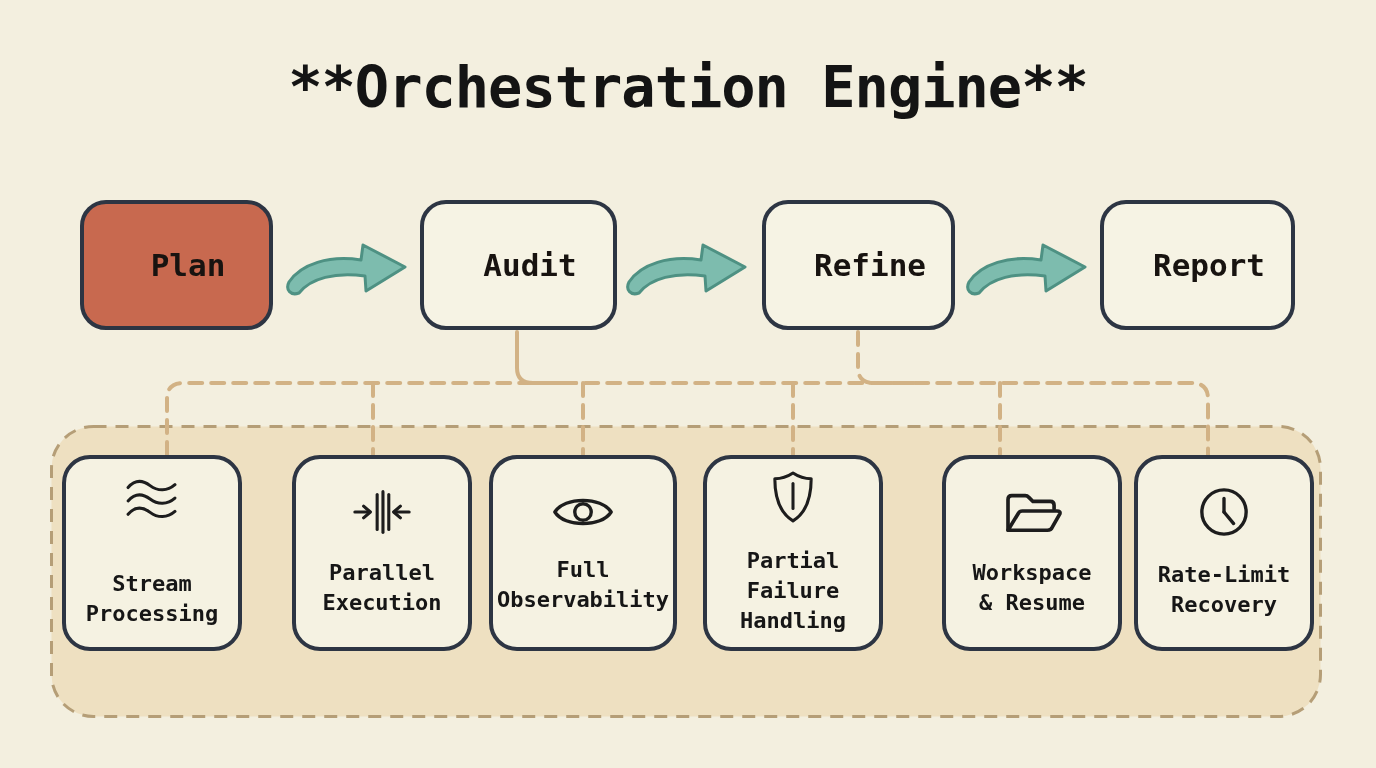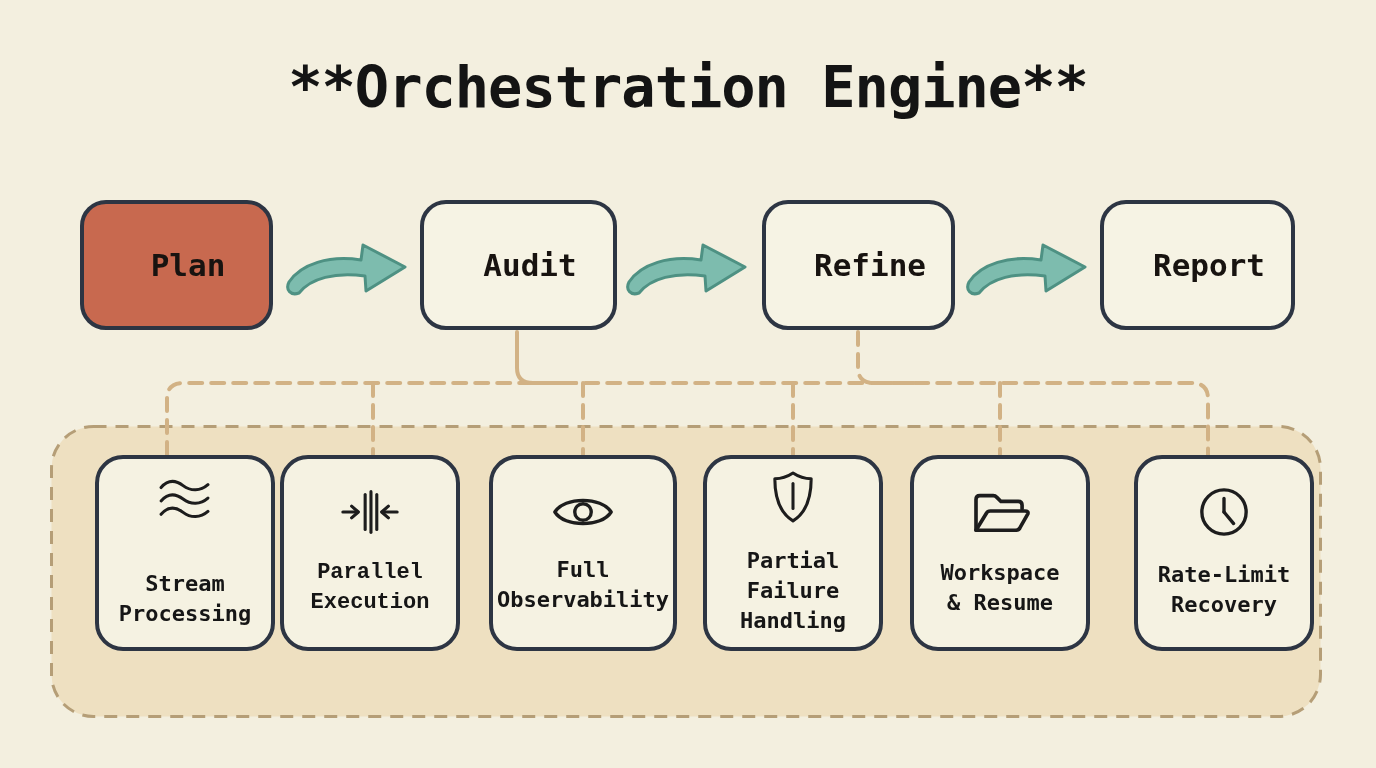--- a/index.html
+++ b/index.html
@@ -20,22 +20,22 @@
 
   .flow-arrow{position:absolute;top:232px;width:130px;height:72px;z-index:2;}
   .arrow-1{left:281px;} .arrow-2{left:621px;} .arrow-3{left:961px;}
 
   .connector-layer{position:absolute;left:0;top:0;width:1376px;height:768px;z-index:1;}
 
   .module{position:absolute;top:455px;height:196px;width:180px;box-sizing:border-box;
           background:#f5f2e2;border:4px solid #2d3543;border-radius:28px;z-index:3;
           display:flex;flex-direction:column;align-items:center;justify-content:center;
           gap:22px;padding:2px;}
-  .m1{left:95px;gap:48px;} .m2{left:280px;font-family:Liberation Mono, monospace;} .m3{left:489px;width:188px;}
-  .m4{left:703px;} .m5{left:910px;} .m6{left:1134px;}
+  .m1{left:62px;gap:48px;} .m2{left:292px;} .m3{left:489px;width:188px;}
+  .m4{left:703px;} .m5{left:942px;} .m6{left:1134px;}
 
   .module-label{font-weight:700;font-size:22px;line-height:1.35;color:#161616;text-align:center;}
 
   .core-label{position:absolute;left:50px;top:674px;width:1272px;text-align:center;z-index:2;
               font-weight:700;font-size:26px;color:#161616;}
 
   .ic{stroke:#1d1d1d;fill:none;stroke-linecap:round;stroke-linejoin:round;}
 </style>
 </head>
 <body>

